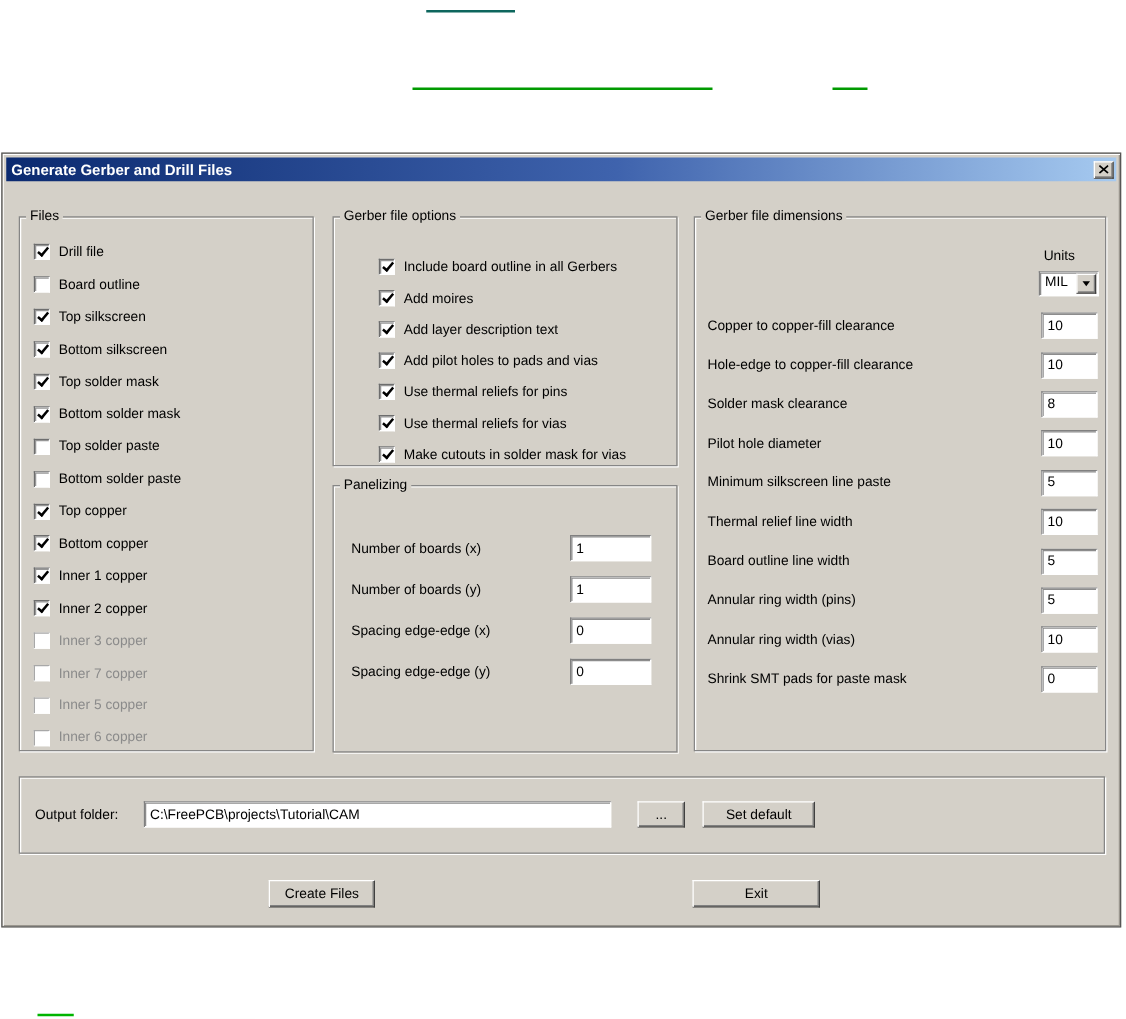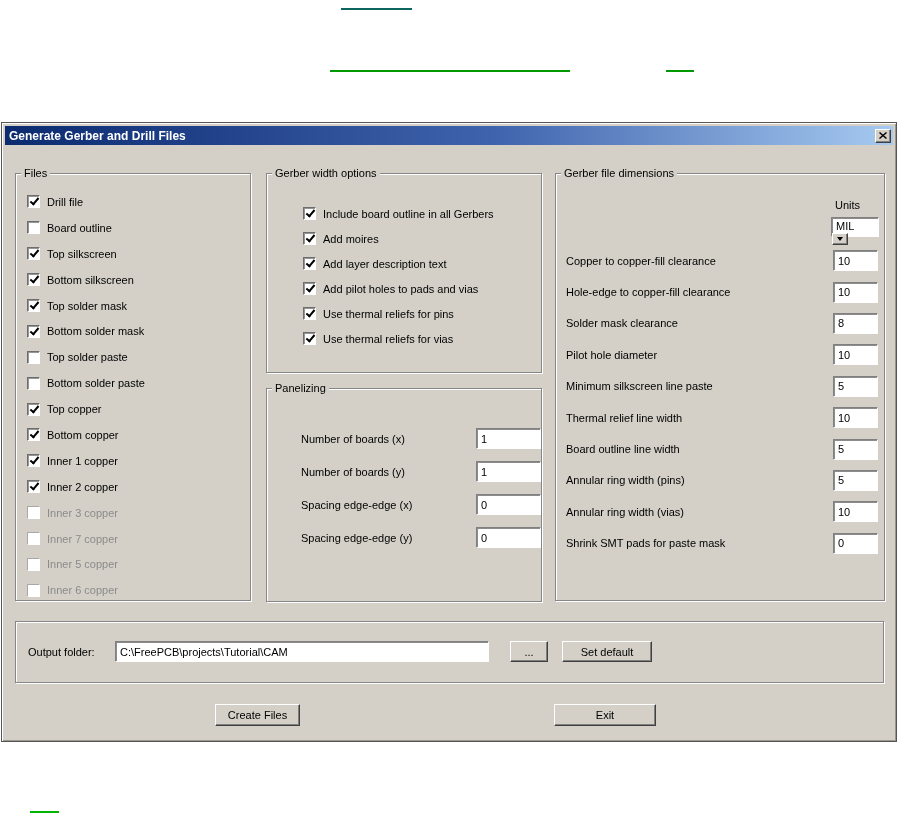--- a/index.html
+++ b/index.html
@@ -88,32 +88,31 @@
   .win-btn {
     background:#d4d0c8; color:#000;
     border:1px solid; border-color:#ffffff #404040 #404040 #ffffff;
     box-shadow: inset -1px -1px 0 #808080;
     font-family:"Liberation Sans", sans-serif; font-size:11px;
     padding:0; cursor:default;
   }
 
   
   #panelizing-fields { position:absolute; top:28px; left:0; right:0; }
-  .pan-row { display:flex; align-items:center; height:33px; padding-left:14px;justify-content:flex-end; }
+  .pan-row { display:flex; align-items:center; height:33px; padding-left:14px; }
   .pan-row .field-label { width:175px; }
   .pan-row .field-input { width:65px; height:21px; }
 
   
   .units-label { position:absolute; top:20px; right:24px; }
   .combo {
     position:absolute; top:38px; right:5px; width:48px; height:20px;
     display:flex; background:#fff;
     border:1px solid; border-color:#808080 #ffffff #ffffff #808080;
     box-shadow: inset 1px 1px 0 rgba(64,64,64,.6);
-    flex-direction: column;
   }
   .combo-text { flex:1; padding:2px 0 0 4px; }
   .combo-btn {
     width:16px; height:16px; margin:1px 1px 1px 0;
     background:#d4d0c8;
     border:1px solid; border-color:#ffffff #404040 #404040 #ffffff;
     box-shadow: inset -1px -1px 0 #808080;
     display:flex; align-items:center; justify-content:center;
   }
   .arrow-down { width:0; height:0; border:3px solid transparent; border-top:4px solid #000; margin-top:3px; }
@@ -217,21 +216,21 @@
             <span class="cb-label">Inner 5 copper</span>
           </div>
           <div class="cb-row disabled">
             <span class="cb"></span>
             <span class="cb-label">Inner 6 copper</span>
           </div>
         </div>
     </fieldset>
 
     <fieldset class="group g-opts">
-      <legend>Gerber width options</legend>
+      <legend>Gerber file options</legend>
       <div id="options-list">
           <div class="cb-row">
             <span class="cb checked"></span>
             <span class="cb-label">Include board outline in all Gerbers</span>
           </div>
           <div class="cb-row">
             <span class="cb checked"></span>
             <span class="cb-label">Add moires</span>
           </div>
           <div class="cb-row">
@@ -242,20 +241,24 @@
             <span class="cb checked"></span>
             <span class="cb-label">Add pilot holes to pads and vias</span>
           </div>
           <div class="cb-row">
             <span class="cb checked"></span>
             <span class="cb-label">Use thermal reliefs for pins</span>
           </div>
           <div class="cb-row">
             <span class="cb checked"></span>
             <span class="cb-label">Use thermal reliefs for vias</span>
+          </div>
+          <div class="cb-row">
+            <span class="cb checked"></span>
+            <span class="cb-label">Make cutouts in solder mask for vias</span>
           </div>
         </div>
     </fieldset>
 
     <fieldset class="group g-pan">
       <legend>Panelizing</legend>
       <div id="panelizing-fields">
           <div class="pan-row">
             <span class="field-label">Number of boards (x)</span>
             <input type="text" class="win-input field-input" value="1" style="">

